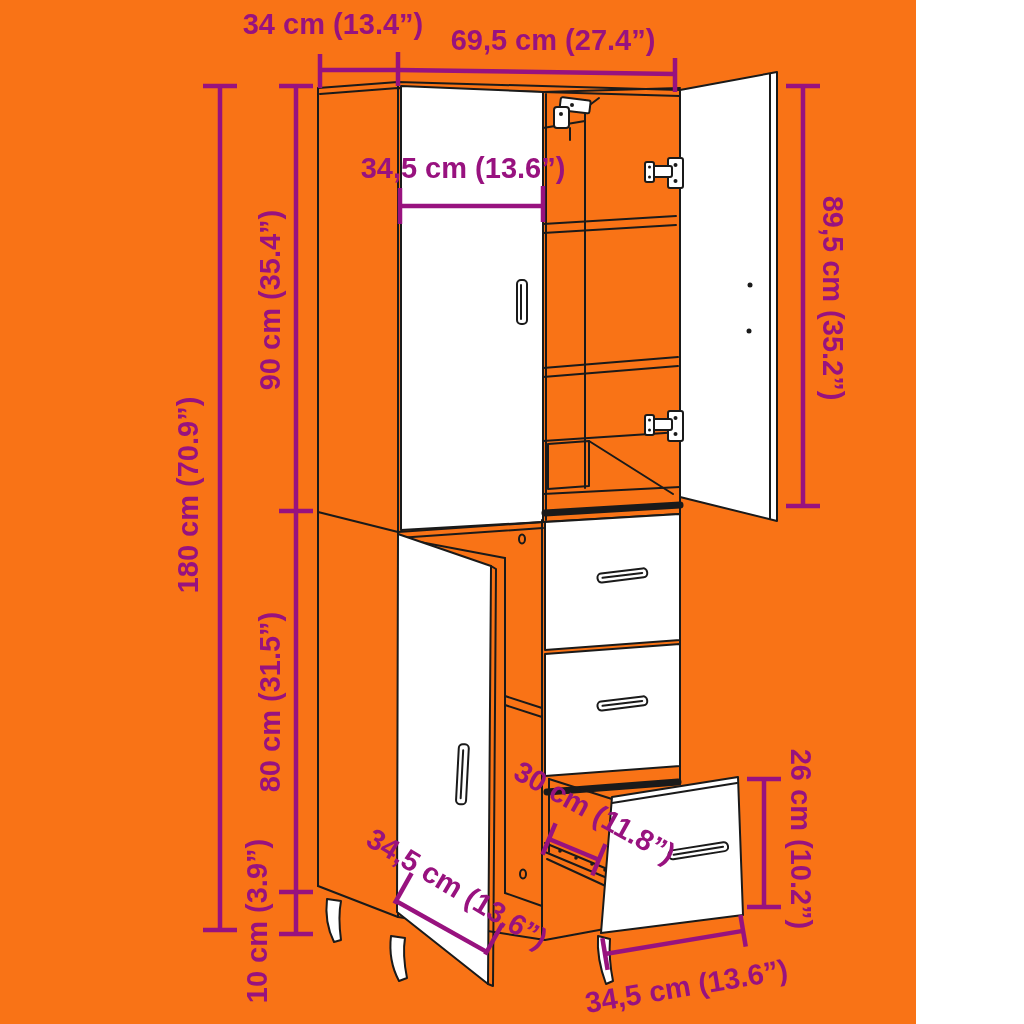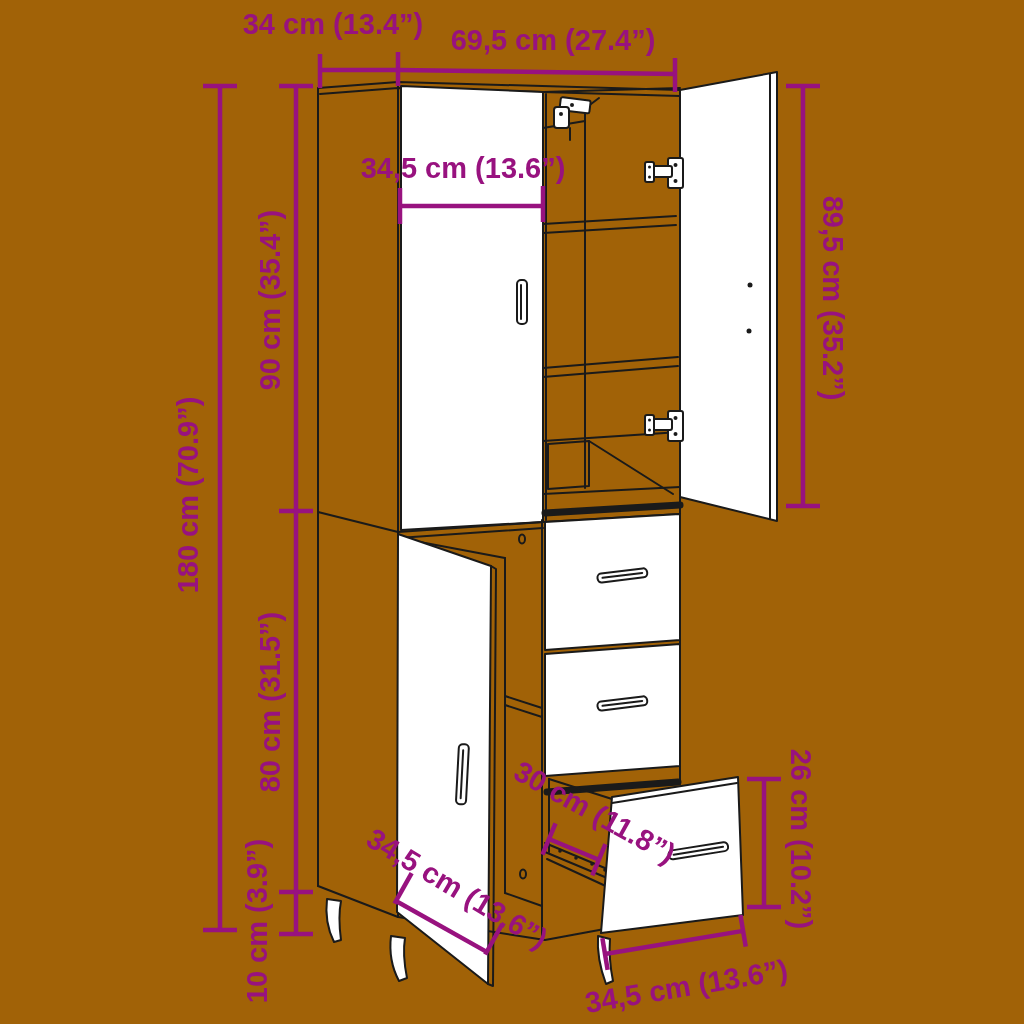--- a/index.html
+++ b/index.html
@@ -1,16 +1,16 @@
 <!DOCTYPE html>
 <html><head>
 <meta charset="utf-8">
 <style>
   html,body{margin:0;padding:0;background:#ffffff;}
-  .stage{position:relative;width:1024px;height:1024px;background:#a16207;overflow:hidden;}
+  .stage{position:relative;width:916px;height:1024px;background:#f97316;overflow:hidden;}
   svg{display:block;}
   text.dim{
     font-family:"Liberation Sans","DejaVu Sans",sans-serif;
     font-weight:700;
     font-size:29px;
   }
 </style>
 </head>
 <body>
 

